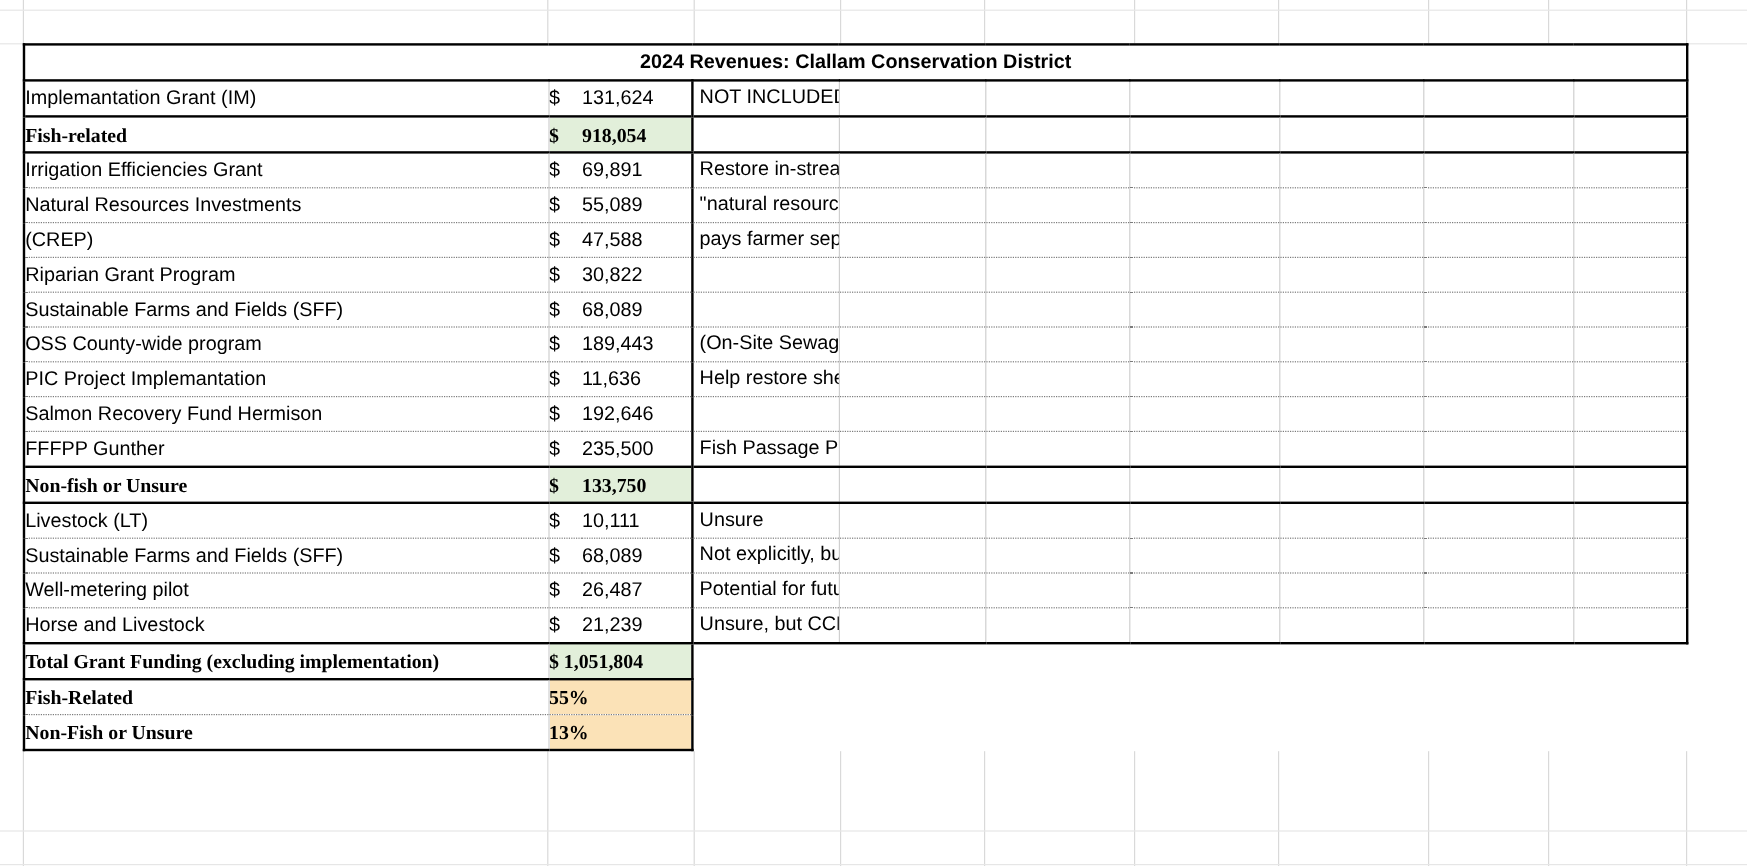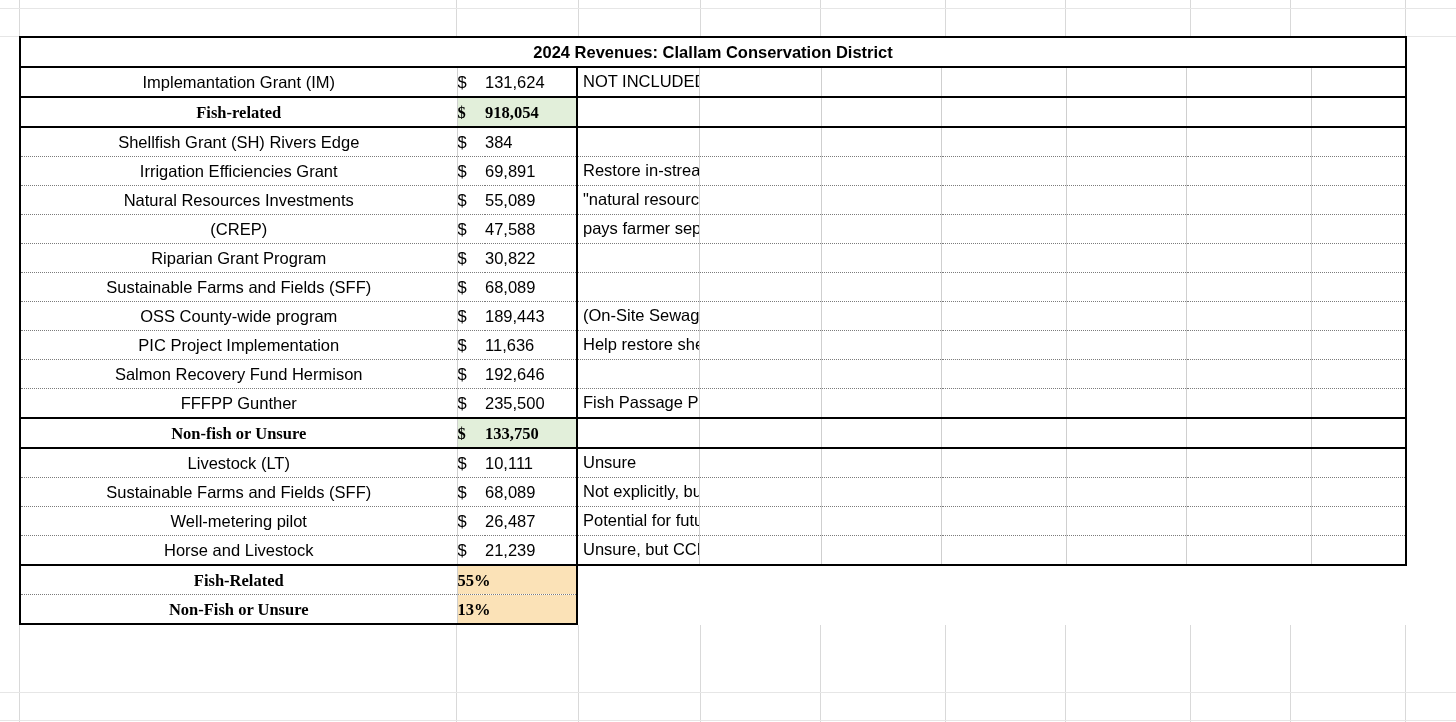--- a/index.html
+++ b/index.html
@@ -65,21 +65,21 @@
   col.c-n2    { width: 122px; }
   col.c-n3    { width: 120px; }
   col.c-n4    { width: 125px; }
   col.c-n5    { width: 120px; }
   col.c-n6    { width: 125px; }
   col.c-n7    { width: 95px;  }
 
   
   .bt-thick { border-top: 2.4px solid #000; }
   .bb-thick { border-bottom: 2.4px solid #000; }
-  .bl-thick { border-left: 2.4px solid #000; text-align: center; }
+  .bl-thick { border-left: 2.4px solid #000; }
   .br-thick { border-right: 2.4px solid #000; }
   .bb-dot   { border-bottom: 1px dotted #7b7b7b; }
   .bl-light { border-left: 1px solid #cfcfcf; }
 
   
   .lbl      { padding-left: 6px; }
   .lbl-ind  { padding-left: 22px; }
   .lbl-ind2 { padding-left: 18px; }
   .bold     { font-weight: bold; font-family: Liberation Serif, serif; }
   .cur      { text-align: left; padding-left: 9px; font-size: 16.5px; }
@@ -164,32 +164,20 @@
         <td class="val bt-thick bb-thick fill-green bold">918,054</td>
         <td class="note bl-thick bb-thick bt-thick"></td>
         <td class="note bl-light bb-thick bt-thick"></td>
         <td class="note bl-light bb-thick bt-thick"></td>
         <td class="note bl-light bb-thick bt-thick"></td>
         <td class="note bl-light bb-thick bt-thick"></td>
         <td class="note bl-light bb-thick bt-thick"></td>
         <td class="note bl-light br-thick bb-thick bt-thick"></td>
       </tr>
       <tr>
-        <td class="bl-thick  bb-dot lbl-ind">Shellfish Grant (SH) Rivers Edge</td>
-        <td class="cur bl-light  bb-dot">$</td>
-        <td class="val  bb-dot">384</td>
-        <td class="note bl-thick bb-dot"></td>
-        <td class="note bl-light bb-dot"></td>
-        <td class="note bl-light bb-dot"></td>
-        <td class="note bl-light bb-dot"></td>
-        <td class="note bl-light bb-dot"></td>
-        <td class="note bl-light bb-dot"></td>
-        <td class="note bl-light br-thick bb-dot"></td>
-      </tr>
-      <tr>
         <td class="bl-thick  bb-dot lbl-ind">Irrigation Efficiencies Grant</td>
         <td class="cur bl-light  bb-dot">$</td>
         <td class="val  bb-dot">69,891</td>
         <td class="note bl-thick bb-dot">
           <span>Restore in-stream flows "for the benefit of salmonids listed as endangered"</span>
         </td>
         <td class="note bl-light bb-dot"></td>
         <td class="note bl-light bb-dot"></td>
         <td class="note bl-light bb-dot"></td>
         <td class="note bl-light bb-dot"></td>
@@ -256,21 +244,21 @@
           <span>(On-Site Sewage: septic program- CCD salmon-bearing waterway requirements</span>
         </td>
         <td class="note bl-light bb-dot"></td>
         <td class="note bl-light bb-dot"></td>
         <td class="note bl-light bb-dot"></td>
         <td class="note bl-light bb-dot"></td>
         <td class="note bl-light bb-dot"></td>
         <td class="note bl-light br-thick bb-dot"></td>
       </tr>
       <tr>
-        <td class="bl-thick  bb-dot lbl-ind">PIC Project Implementation</td>
+        <td class="bl-thick  bb-dot lbl-ind">PIC Project Implemantation</td>
         <td class="cur bl-light  bb-dot">$</td>
         <td class="val  bb-dot">11,636</td>
         <td class="note bl-thick bb-dot">
           <span>Help restore shellfish growing areas in the Sequim-Dungeness Clean Water District</span>
         </td>
         <td class="note bl-light bb-dot"></td>
         <td class="note bl-light bb-dot"></td>
         <td class="note bl-light bb-dot"></td>
         <td class="note bl-light bb-dot"></td>
         <td class="note bl-light bb-dot"></td>
@@ -364,20 +352,31 @@
           <span>Unsure, but CCD promotes protection of habitat with livestock containment</span>
         </td>
         <td class="note bl-light bb-thick"></td>
         <td class="note bl-light bb-thick"></td>
         <td class="note bl-light bb-thick"></td>
         <td class="note bl-light bb-thick"></td>
         <td class="note bl-light bb-thick"></td>
         <td class="note bl-light br-thick bb-thick"></td>
       </tr>
       <tr>
+        <td class="bold lbl bl-thick bt-thick bb-thick">Total Grant Funding (excluding implementation)</td>
+        <td colspan="2" class="bold val bl-light bt-thick bb-thick br-thick fill-green">$ 1,051,804</td>
+        <td class="note"></td>
+        <td class="note"></td>
+        <td class="note"></td>
+        <td class="note"></td>
+        <td class="note"></td>
+        <td class="note"></td>
+        <td class="note"></td>
+      </tr>
+      <tr>
         <td class="bold lbl-ind2 bl-thick bb-dot">Fish-Related</td>
         <td colspan="2" class="bold val bl-light br-thick fill-orange bb-dot">55%</td>
         <td class="note"></td>
         <td class="note"></td>
         <td class="note"></td>
         <td class="note"></td>
         <td class="note"></td>
         <td class="note"></td>
         <td class="note"></td>
       </tr>

